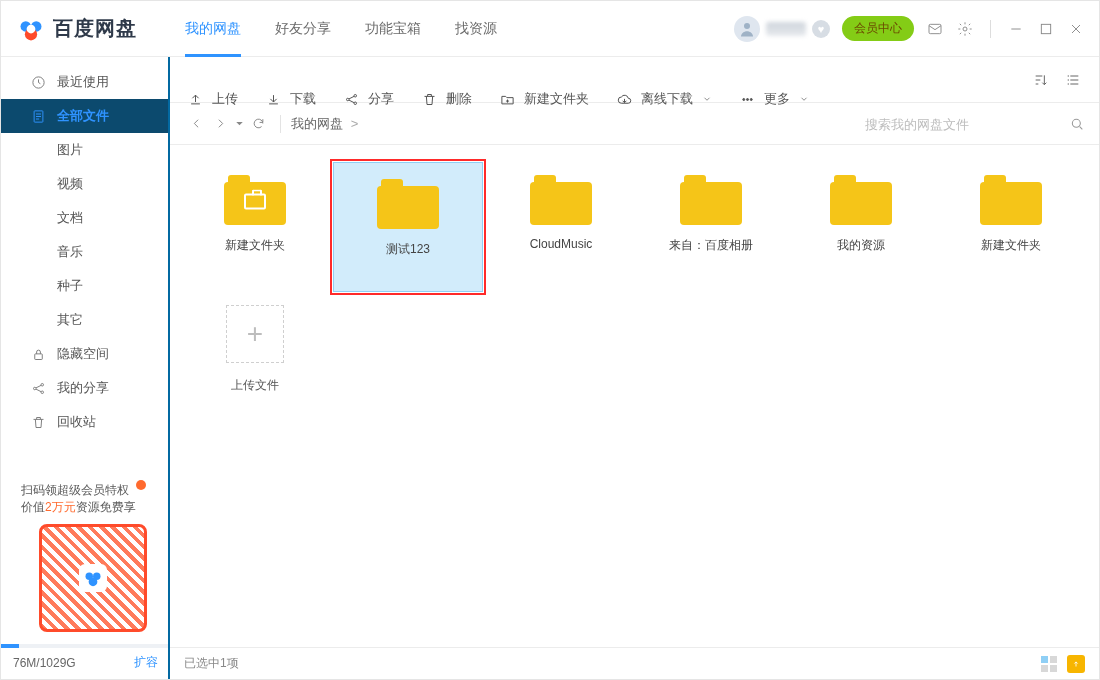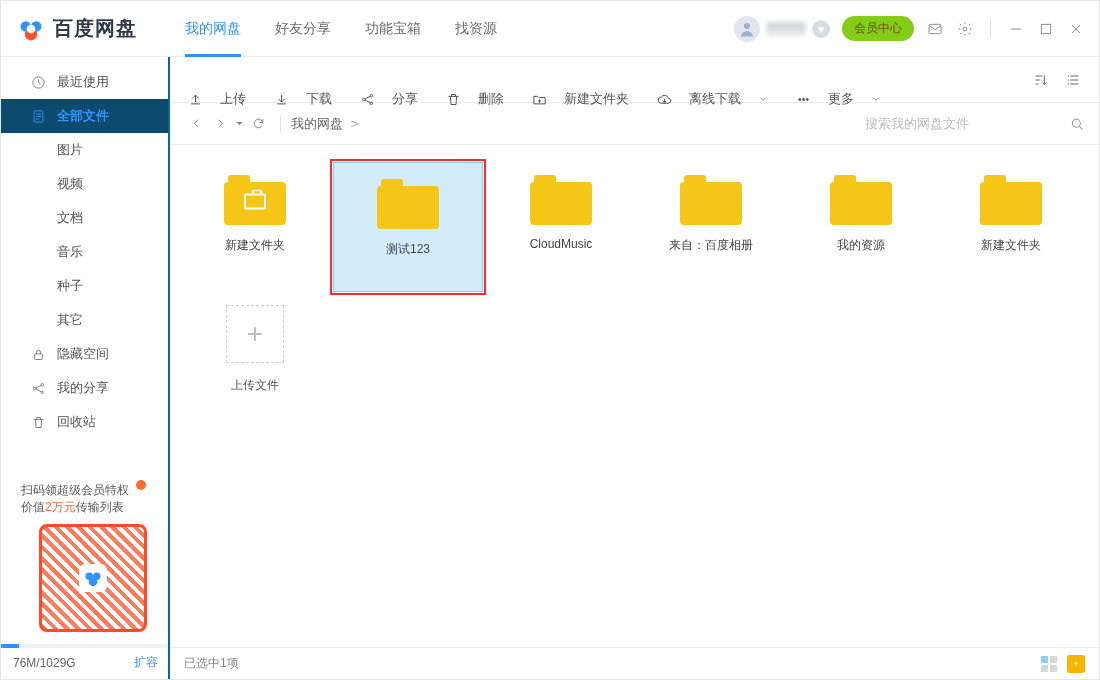--- a/index.html
+++ b/index.html
@@ -50,33 +50,33 @@
 
   .quota-bar-wrap { padding: 0 0 0 0; }
   .quota-bar { height: 4px; background: #eef1f5; }
   .quota-fill { width: 18px; height: 4px; background: #2f93ff; }
   .quota-row { display: flex; align-items: center; padding: 6px 10px 8px 12px; font-size: 12px; color: #666; }
   .quota-expand { margin-left: auto; color: #2f93ff; cursor: pointer; }
 
   
   .main { flex: 1; display: flex; flex-direction: column; min-width: 0; }
   .toolbar { height: 46px; border-bottom: 1px solid #ececec; display: flex; align-items: center; padding: 0 18px; gap: 28px; }
-  .tbtn { display: flex; align-items: center; gap: 17px; font-size: 13px; color: #555; cursor: pointer; margin-top: 39px; }
+  .tbtn { display: flex; align-items: center; gap: 9px; font-size: 13px; color: #555; cursor: pointer; margin-top: 39px; }
   .tbtn svg { width: 15px; height: 15px; stroke: #555; fill: none; stroke-width: 1.6; }
   .tbtn .chev svg { width: 10px; height: 10px; }
   .toolbar-right { margin-left: auto; display: flex; gap: 16px; }
   .toolbar-right svg { width: 16px; height: 16px; stroke: #666; fill: none; stroke-width: 1.5; cursor: pointer; }
 
   .navbar { height: 42px; border-bottom: 1px solid #ececec; display: flex; align-items: center; padding: 0 14px; }
   .navbtn { width: 24px; height: 24px; display: flex; align-items: center; justify-content: center; color: #888; cursor: pointer; }
   .navbtn svg { width: 13px; height: 13px; stroke: currentColor; fill: none; stroke-width: 1.8; }
   .nav-sep { width: 1px; height: 18px; background: #e3e3e3; margin: 0 10px; }
   .breadcrumb { font-size: 13px; color: #666; }
   .breadcrumb .bc-sep { color: #aaa; padding: 0 4px; }
-  .search-box { margin-left: auto; display: flex; align-items: center; width: 220px; }
+  .search-box { margin-left: auto; display: flex; align-items: flex-end; width: 220px; }
   .search-box input { border: none; outline: none; font-size: 13px; color: #555; width: 170px; background: transparent; }
   .search-box input::placeholder { color: #bdbdbd; }
   .search-box svg { width: 16px; height: 16px; stroke: #999; fill: none; stroke-width: 1.6; margin-left: auto; }
 
   .files-area { flex: 1; overflow: auto; padding: 14px 0 0 10px; }
   .folder-grid { display: flex; flex-wrap: wrap; }
   .folder { width: 150px; height: 130px; display: flex; flex-direction: column; align-items: center; justify-content: flex-start; padding-top: 16px; gap: 12px; cursor: pointer; position: relative; }
   .folder .ficon { width: 62px; height: 50px; position: relative; }
   .ficon .tab  { position: absolute; left: 4px; top: 0; width: 22px; height: 10px; background: #f5c518; border-radius: 3px 3px 0 0; }
   .ficon .body { position: absolute; left: 0; top: 7px; width: 62px; height: 43px; background: #f5c518; border-radius: 4px; display: block; }
@@ -229,21 +229,21 @@
               </svg>
             </span>
             <span>回收站</span>
           </div>
         </div>
 
       <div class="promo">
         <span class="promo-dot"></span>
         <div class="promo-line1">扫码领超级会员特权</div>
         <div class="promo-line2">
-          <span style="color:#5a5a5a">价值</span><span>2万元</span><span style="color:#5a5a5a">传输列表</span>
+          <span style="color:#5a5a5a">价值</span><span>2万元</span><span style="color:#5a5a5a">资源免费享</span>
         </div>
         <div class="qr-box">
           <div class="qr-center">
               <svg viewBox="0 0 32 32">
                 <circle cx="10" cy="13" r="6" fill="#2f93ff"></circle>
                 <circle cx="22" cy="13" r="6" fill="#2f93ff"></circle>
                 <circle cx="16" cy="22" r="7" fill="#2f93ff"></circle>
               </svg>
             </div>
         </div>

